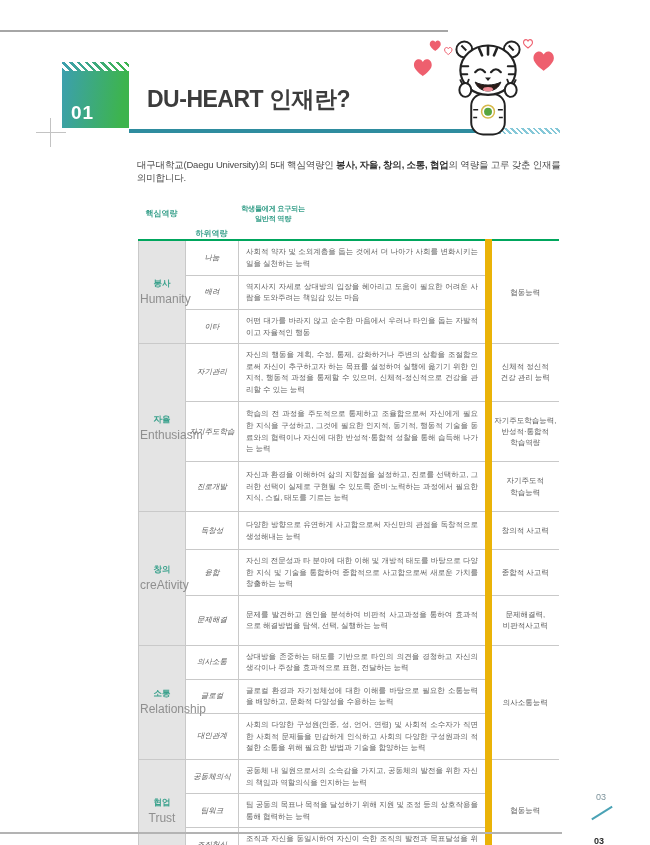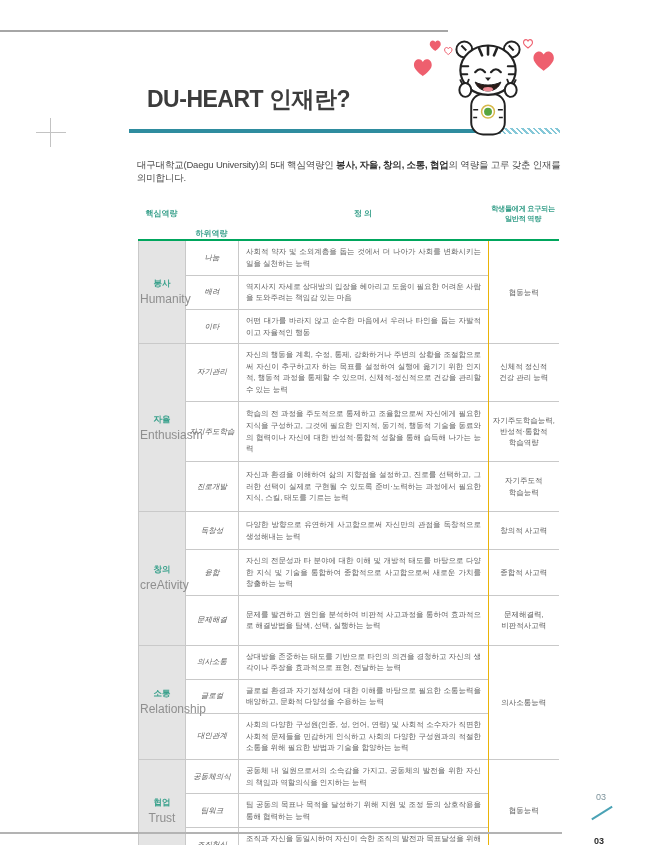--- a/index.html
+++ b/index.html
@@ -35,39 +35,43 @@
   .ch{line-height:1.3;}
   .ch.c0{width:47px;} .ch.c1{width:53px;margin-top:41px;} .ch.c2{width:250px;}
   .ch.c3{width:70px;font-size:7.2px;letter-spacing:-0.3px;}
   table{width:420px;border-collapse:collapse;table-layout:fixed;}
   td{font-size:7.5px;color:#5a5a5a;vertical-align:middle;border:0;}
   td.cat{background:#e4e4e4;text-align:center;border-left:1px solid #c9c9c9;padding:3px 1px;margin-left:16px;}
   td.cat .k{color:#3aa18c;font-weight:bold;font-size:8.5px;}
   td.cat .e{color:#8f8f8f;font-size:12px;margin-top:2px;}
   td.sub{text-align:center;border-left:1px solid #c9c9c9;border-right:1px solid #c9c9c9;padding:3px 2px;font-style:italic;}
   td.def{padding:5px 7px;line-height:1.55;text-align:justify;word-break:break-all;
-    border-right:1px solid #eab308;color:#5f5f5f;}
+    border-right:7px solid #eab308;color:#5f5f5f;}
   td.gen{text-align:center;line-height:1.5;white-space:pre-line;padding:13px 2px;}
   tr.gs td{border-top:1px solid #c9c9c9;}
   tr:not(.gs) td.sub,tr:not(.gs) td.def,tr:not(.gs) td.gen.per{border-top:1px solid #c9c9c9;}
   tbody tr:first-child td{border-top:2px solid #00a65d;}
   tbody tr:last-child td{border-bottom:1px solid #c9c9c9;}
 
   
   .pg-cur{position:absolute;left:596px;top:792px;font-size:9px;color:#7d939b;}
   .pg-slash{position:absolute;left:590px;top:812px;width:24px;height:2px;background:#4aa2b5;transform:rotate(-32deg);}
   .pg-next{position:absolute;left:594px;top:836px;font-size:9px;color:#2d2d2d;font-weight:bold;}
 </style>
 </head>
 <body>
 
 <div class="page">
 
   <div class="top-rule"></div>
 
+  <div class="num-box">
+    <div class="hatch"></div>
+    <div class="num">01</div>
+  </div>
   <div class="crop-h"></div>
   <div class="crop-v"></div>
   <div class="page-title">DU-HEART 인재란?</div>
   <div class="rule-teal"></div>
   <div class="rule-hatch"></div>
 
   <div class="mascot">
     <svg viewBox="0 0 160 101" width="158" height="101">
       <defs>
         <path id="ht" d="M9,17 C9,17 0,11 0,6 C0,2 2.5,0 5,0 C7,0 8.2,1.2 9,2.8 C9.8,1.2 11,0 13,0 C15.5,0 18,2 18,6 C18,11 9,17 9,17 Z"></path>
@@ -100,21 +104,21 @@
       <ellipse cx="56" cy="54" rx="6" ry="7" fill="#fff" stroke="#222" stroke-width="2"></ellipse>
       <path d="M53,48 l-2,-4 M58,47.5 l1.5,-4" stroke="#222" stroke-width="1.8" stroke-linecap="round"></path>
       <ellipse cx="102" cy="54" rx="6" ry="7" fill="#fff" stroke="#222" stroke-width="2"></ellipse>
       <path d="M105,48 l2,-4 M100,47.5 l-1.5,-4" stroke="#222" stroke-width="1.8" stroke-linecap="round"></path>
     </svg>
   </div>
 
   <div class="intro"><span>대구대학교(Daegu University)의 5대 핵심역량인 </span><b>봉사, 자율, 창의, 소통, 협업</b><span>의 역량을 고루 갖춘 인재를 의미합니다.</span></div>
 
   <div class="table-area">
-    <div class="col-headers"><div class="ch c0">핵심역량</div><div class="ch c1">하위역량</div><div class="ch c2">정 의</div><div class="ch c3">학생들에게 요구되는
+    <div class="col-headers"><div class="ch c0">핵심역량</div><div class="ch c1">하위역량</div><div class="ch c3">학생들에게 요구되는
 일반적 역량</div></div>
     <table>
       <colgroup>
         <col style="width:47px">
           <col style="width:53px">
           <col style="width:250px">
           <col style="width:70px">
       </colgroup>
       <tbody>
           <tr class="gs">

